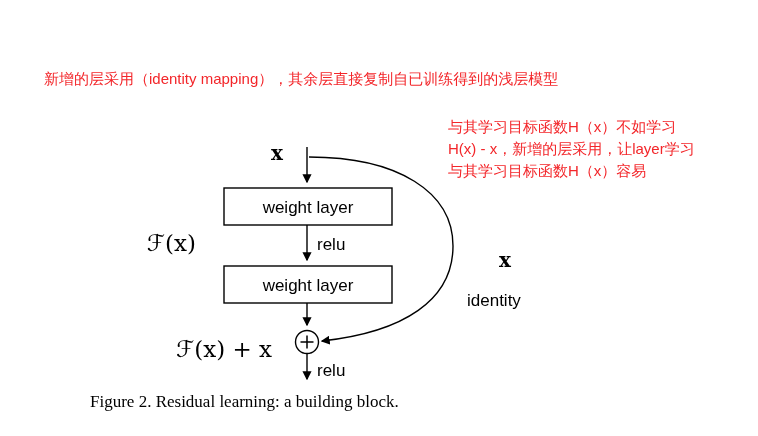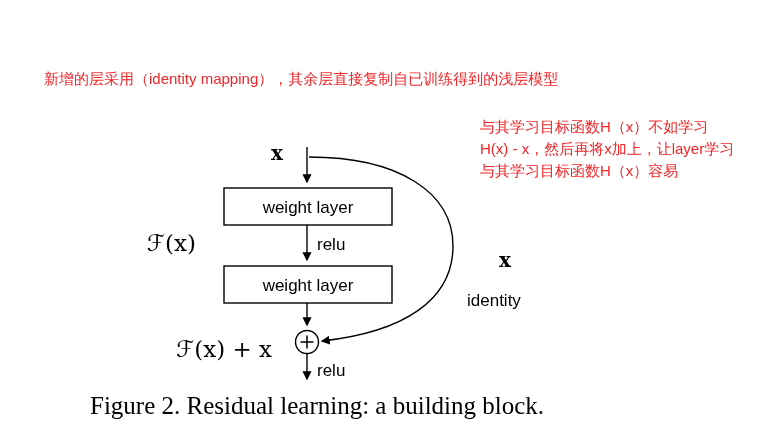--- a/index.html
+++ b/index.html
@@ -11,47 +11,47 @@
     overflow: hidden;
     font-family: "Liberation Sans", sans-serif;
   }
   .note {
     position: absolute;
     color: #f3262a;
     font-size: 15px;
     font-family: "Liberation Sans", sans-serif;
   }
   .top-note { left: 44px; top: 62px; white-space: nowrap; margin-top: 8px; }
-  .side-note { left: 448px; top: 116px; line-height: 22px; margin-left: 32px; }
+  .side-note { left: 448px; top: 116px; line-height: 22px; }
   .caption {
     position: absolute;
     left: 90px;
     top: 392px;
     font-family: "Liberation Serif", serif;
-    font-size: 25px;
+    font-size: 17px;
     color: #000000;
     white-space: nowrap;
   }
   svg.diagram { position: absolute; left: 0; top: 0; }
   .wire { stroke: #000000; stroke-width: 1.4; fill: none; }
   .box { fill: #ffffff; stroke: #000000; stroke-width: 1.4; }
   .sans-label { font-family: "Liberation Sans", sans-serif; font-size: 17px; fill: #000000; }
   .math-bold { font-family: "DejaVu Serif", serif; font-weight: bold; font-size: 20px; fill: #000000; }
   .math-script { font-family: "DejaVu Serif", "DejaVu Sans", serif; font-size: 23px; fill: #000000; }
 </style>
 </head>
 <body>
 
 <div class="page">
 
   <div class="note top-note">新增的层采用（identity mapping），其余层直接复制自已训练得到的浅层模型</div>
 
   <div class="note side-note">
     <div>与其学习目标函数H（x）不如学习</div>
-    <div>H(x) - x，然后再将x加上，让layer学习</div>
+    <div>H(x) - x，新增的层采用，让layer学习</div>
     <div>与其学习目标函数H（x）容易</div>
   </div>
 
   <svg class="diagram" width="758" height="436" viewBox="0 0 758 436">
     <defs>
       <marker id="arrowhead" viewBox="0 0 10 10" refX="8.5" refY="5" markerWidth="6.5" markerHeight="6.5" orient="auto-start-reverse">
         <path d="M0,0 L10,5 L0,10 Z" fill="#000000"></path>
       </marker>
     </defs>
 

